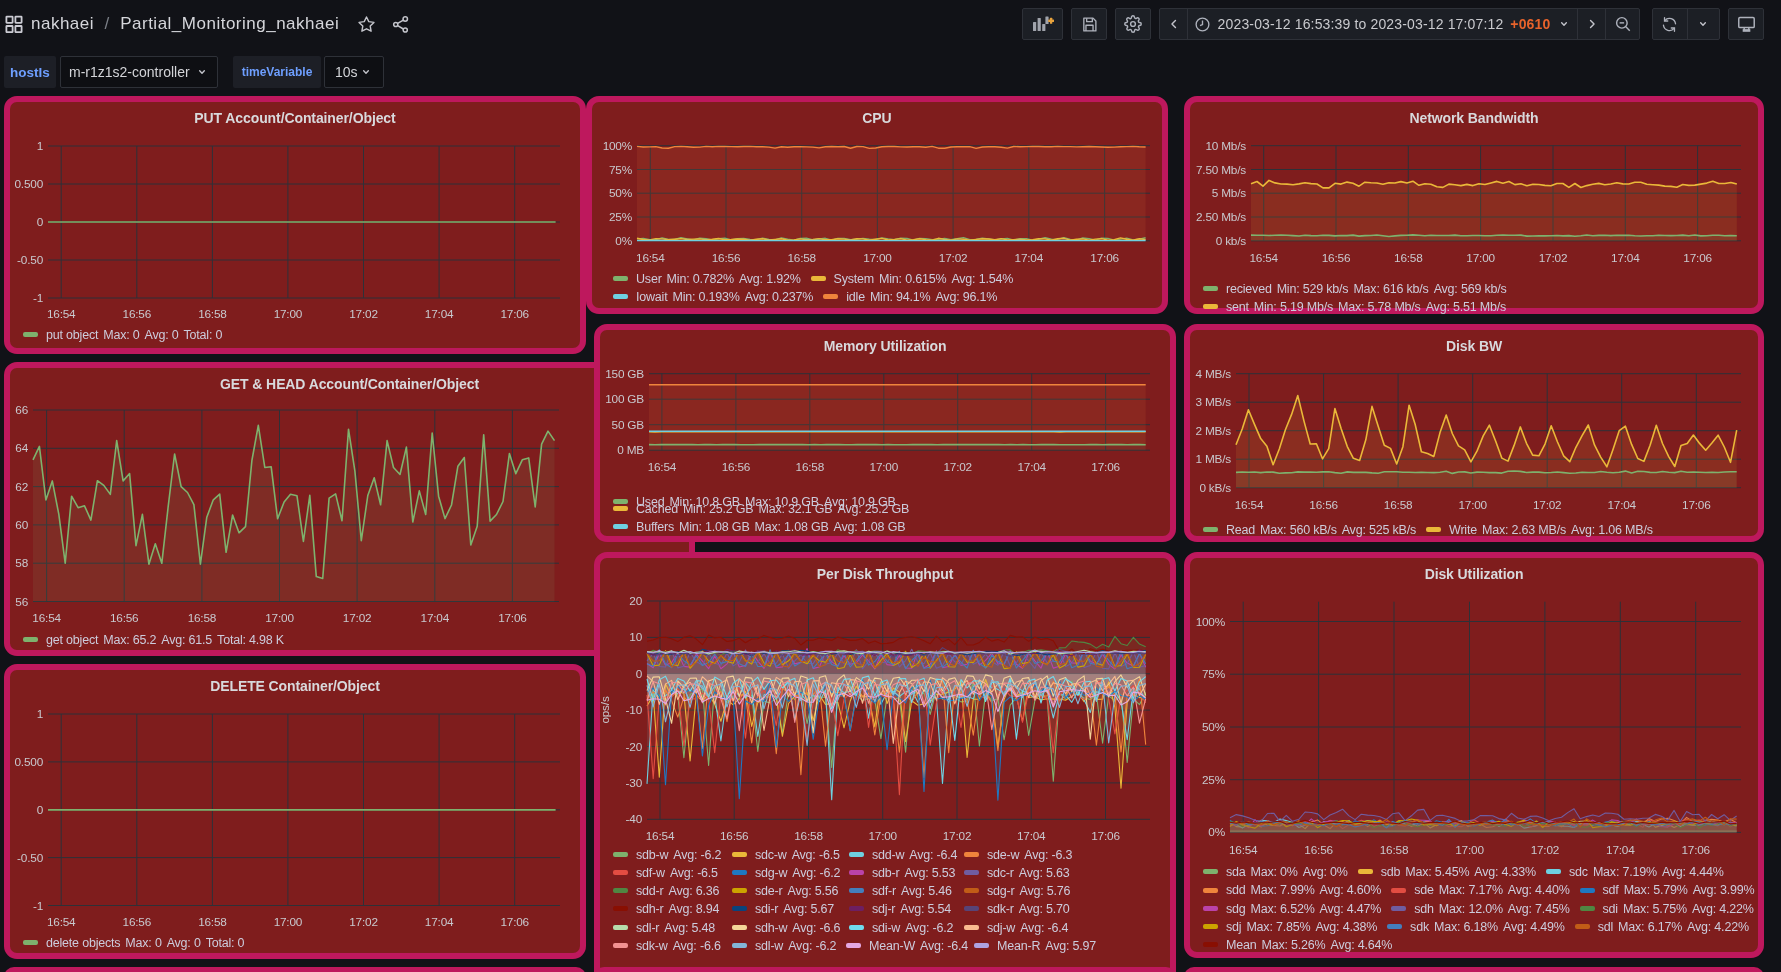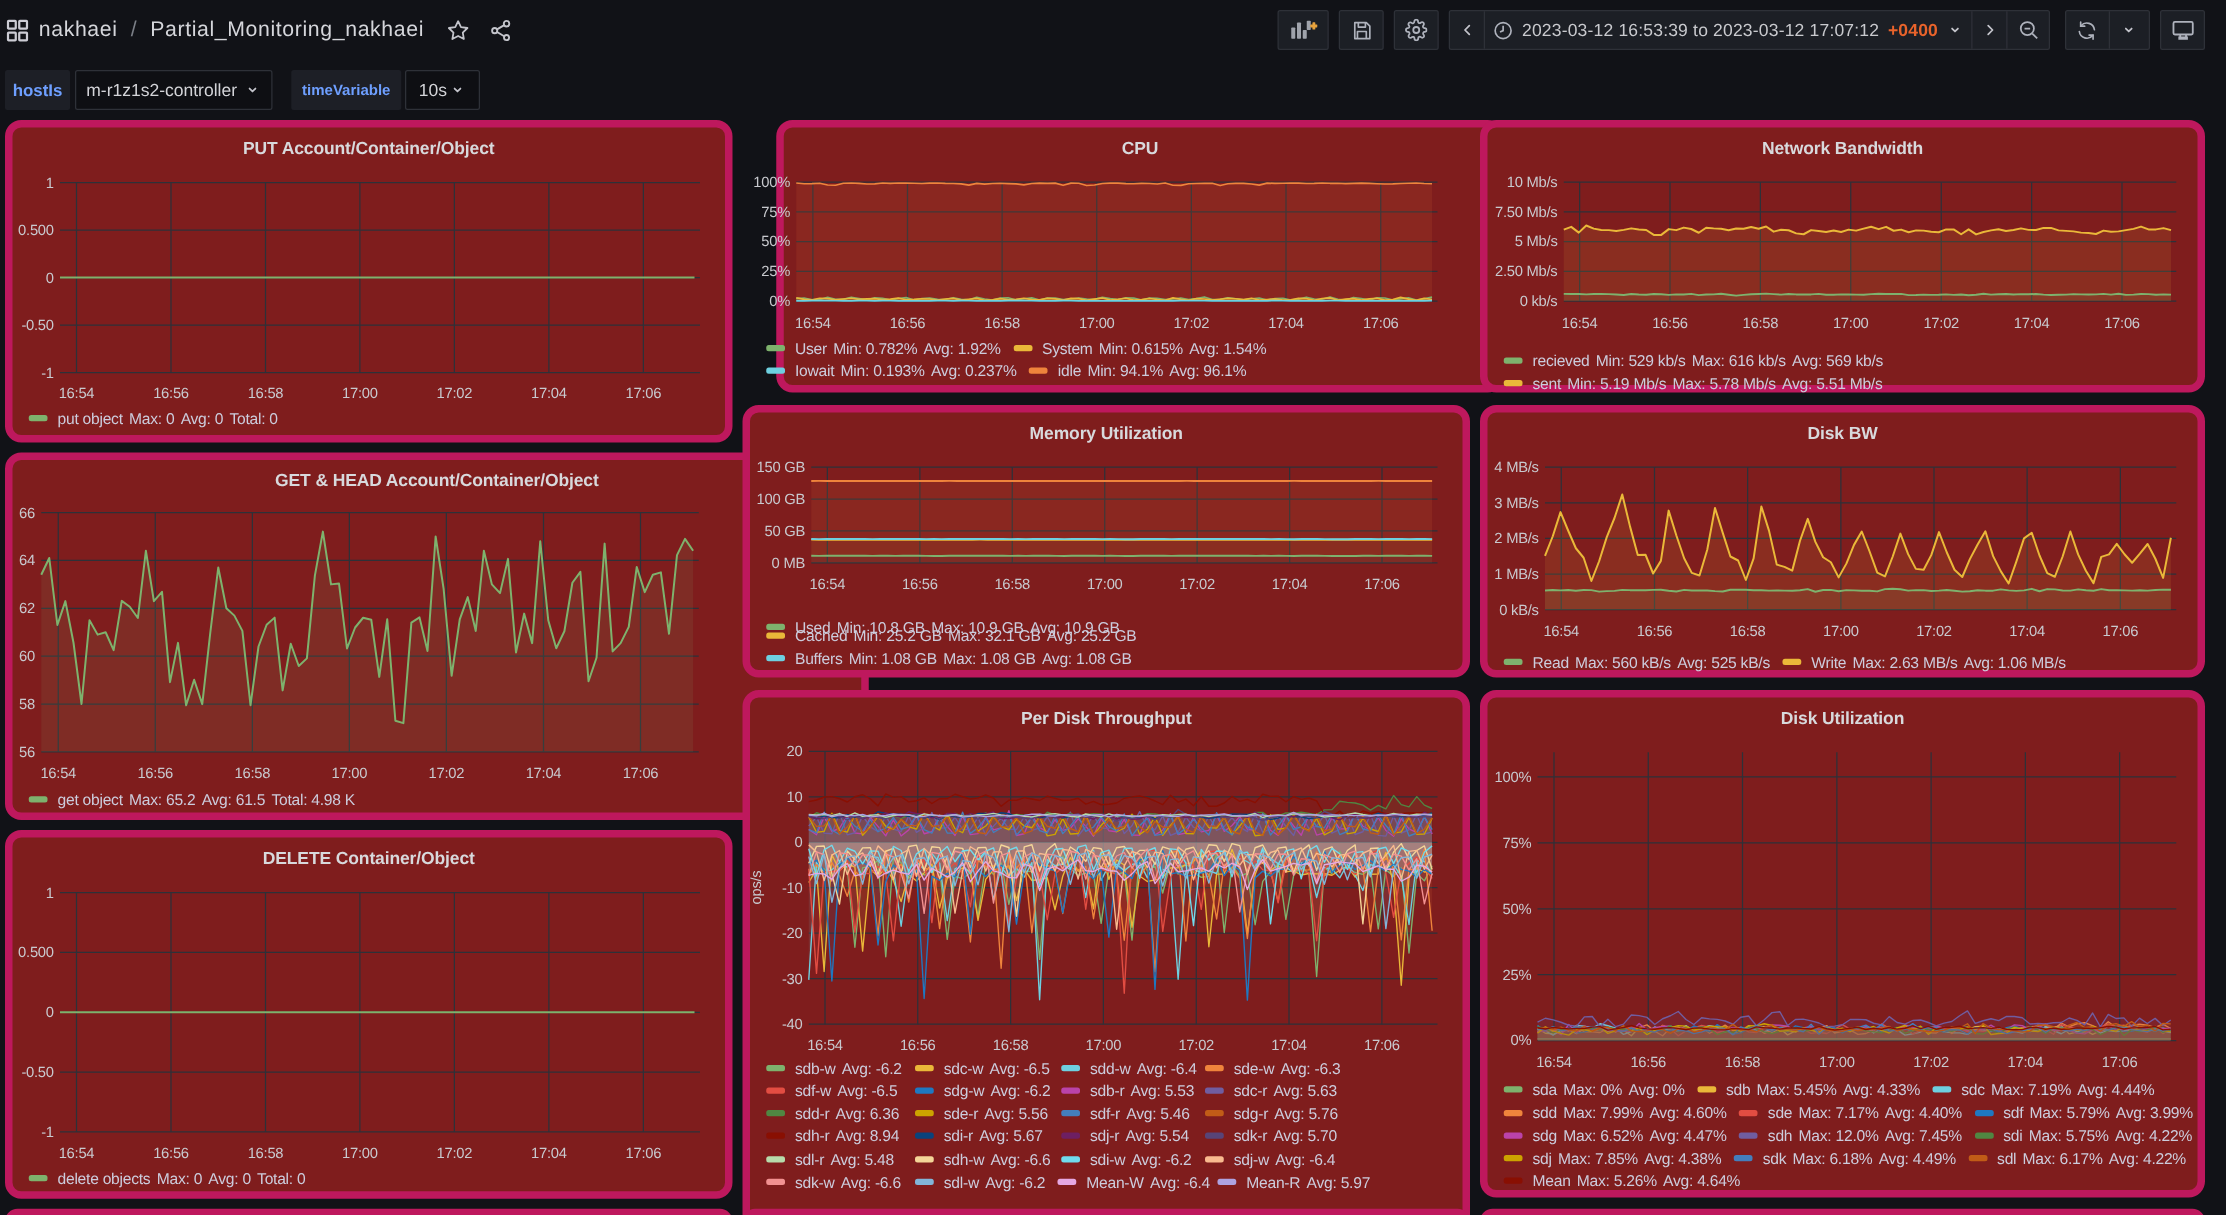--- a/index.html
+++ b/index.html
@@ -17,21 +17,21 @@
 </style></head><body>
 <div class="panel" style="left:4px;top:96px;width:582px;height:258px">
     <div class="ptitle">PUT Account/Container/Object</div>
   </div>
 <div class="panel" style="left:4px;top:362px;width:691px;height:294px">
     <div class="ptitle">GET &amp; HEAD Account/Container/Object</div>
   </div>
 <div class="panel" style="left:4px;top:664px;width:582px;height:295px">
     <div class="ptitle">DELETE Container/Object</div>
   </div>
-<div class="panel" style="left:621px;top:96px;width:582px;height:218px">
+<div class="panel" style="left:586px;top:96px;width:582px;height:218px">
     <div class="ptitle">CPU</div>
   </div>
 <div class="panel" style="left:594px;top:324px;width:582px;height:218px">
     <div class="ptitle">Memory Utilization</div>
   </div>
 <div class="panel" style="left:594px;top:552px;width:582px;height:506px">
     <div class="ptitle">Per Disk Throughput</div>
   </div>
 <div class="panel" style="left:1184px;top:96px;width:580px;height:218px">
     <div class="ptitle">Network Bandwidth</div>
@@ -531,21 +531,21 @@
       <svg class="ic" width="14" height="14" viewBox="0 0 24 24" fill="none" stroke="#c3c4cb" stroke-width="2.4" stroke-linecap="round" stroke-linejoin="round">
         <polyline points="14.5 6 8.5 12 14.5 18"></polyline>
       </svg>
     </div>
 <div style="flex:1;display:flex;align-items:center;justify-content:center;gap:7px;font-size:14px;letter-spacing:0.15px;color:#c9cace">
       <svg class="ic" width="17" height="17" viewBox="0 0 24 24" fill="none" stroke="#aeb2bc" stroke-width="1.9">
         <circle cx="12" cy="12" r="9"></circle>
         <polyline points="12 6.5 12 12 8.5 13.5"></polyline>
       </svg>
       <span>2023-03-12 16:53:39 to 2023-03-12 17:07:12</span>
-      <span style="color:#e8632b;font-weight:700">+0400</span>
+      <span style="color:#e8632b;font-weight:700">+0610</span>
       <svg class="ic" width="14" height="14" viewBox="0 0 24 24" fill="none" stroke="#c3c4cb" stroke-width="2.4" stroke-linecap="round" stroke-linejoin="round">
         <polyline points="8 10 12 14 16 10"></polyline>
       </svg>
     </div>
 <div style="width:28px;height:100%;display:flex;align-items:center;justify-content:center;border-left:1px solid #2e3138">
       <svg class="ic" width="14" height="14" viewBox="0 0 24 24" fill="none" stroke="#c3c4cb" stroke-width="2.4" stroke-linecap="round" stroke-linejoin="round">
         <polyline points="9.5 6 15.5 12 9.5 18"></polyline>
       </svg>
     </div>
 <div style="width:34px;height:100%;display:flex;align-items:center;justify-content:center;border-left:1px solid #2e3138">

